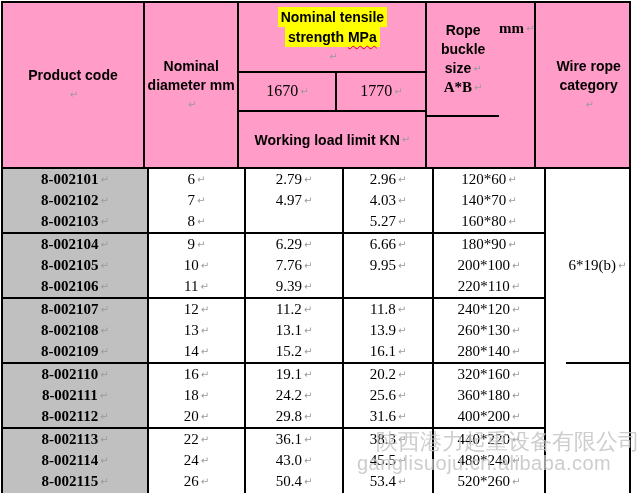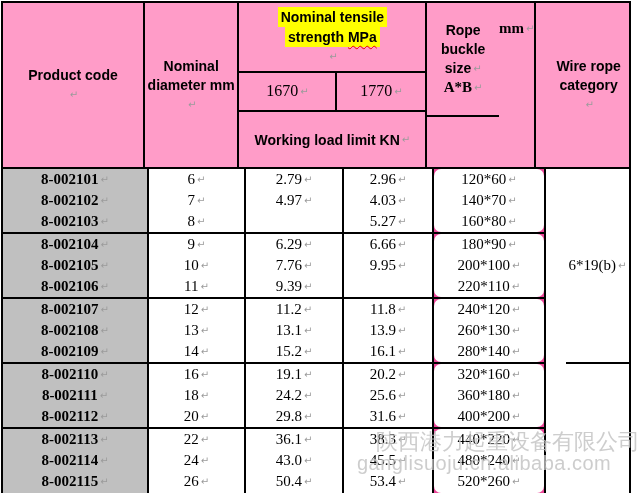--- a/index.html
+++ b/index.html
@@ -38,21 +38,21 @@
   .dleft{width:541px;border-right:2px solid #000;display:flex;flex-direction:column;}
   .grp{display:flex;height:63px;border-bottom:2px solid #000;}
   .grp:last-child{border-bottom:none;height:64px;}
   .dcell{display:flex;flex-direction:column;justify-content:flex-start;text-align:center;
          font-family:"Liberation Serif",serif;font-size:15px;color:#000;background:#fff;}
   .dcell.gray{background:#c0c0c0;font-weight:bold;}
   .d1{width:144px;border-right:2px solid #000;}
   .d2{width:95px;border-right:2px solid #000;}
   .d3{width:96px;border-right:2px solid #000;}
   .d4{width:88px;border-right:2px solid #000;}
-  .d5{width:110px;border-radius:7px;}
+  .d5{width:110px;}
   .ln{height:21px;line-height:21px;white-space:nowrap;}
   .dright{width:83px;display:flex;flex-direction:column;background:#fff;}
   .wrc1{height:193px;border-bottom:2px solid #000;display:flex;align-items:center;justify-content:center;
         font-family:"Liberation Serif",serif;font-size:15px;margin-left:20px;}
   .wrc2{flex:1;}
   
   .pmark{color:#9b9b9b;font-size:10px;font-weight:normal;font-family:"DejaVu Sans",sans-serif;
          margin-left:2px;vertical-align:1px;}
   
   .wm{position:absolute;color:rgba(196,196,196,0.85);white-space:nowrap;pointer-events:none;z-index:5;}

